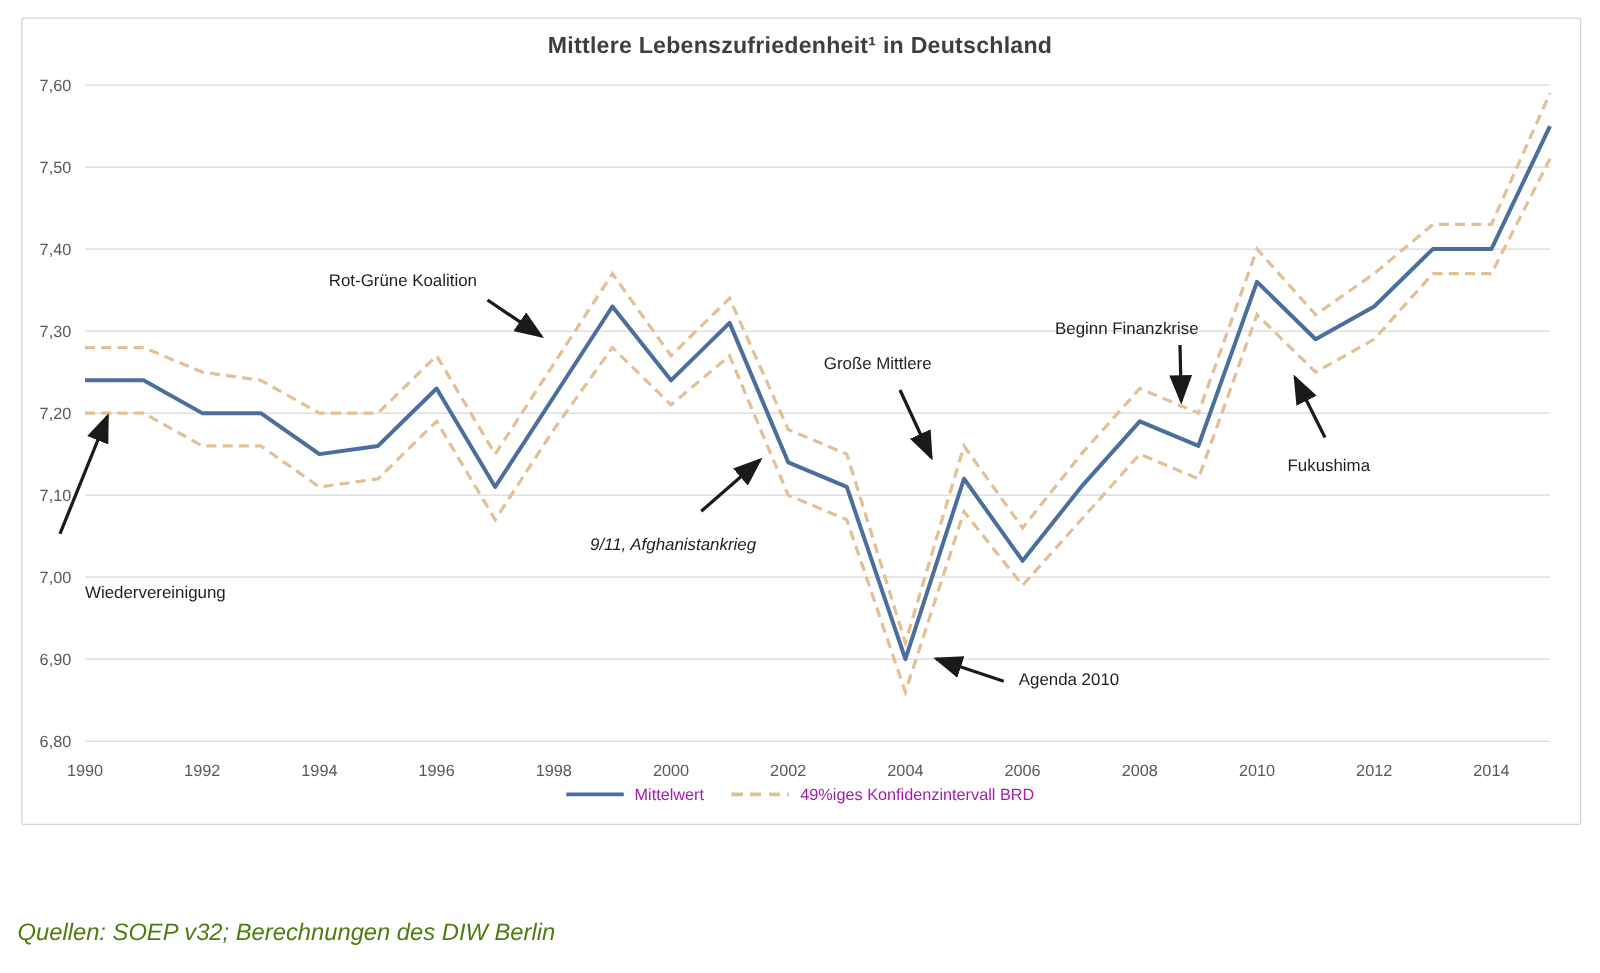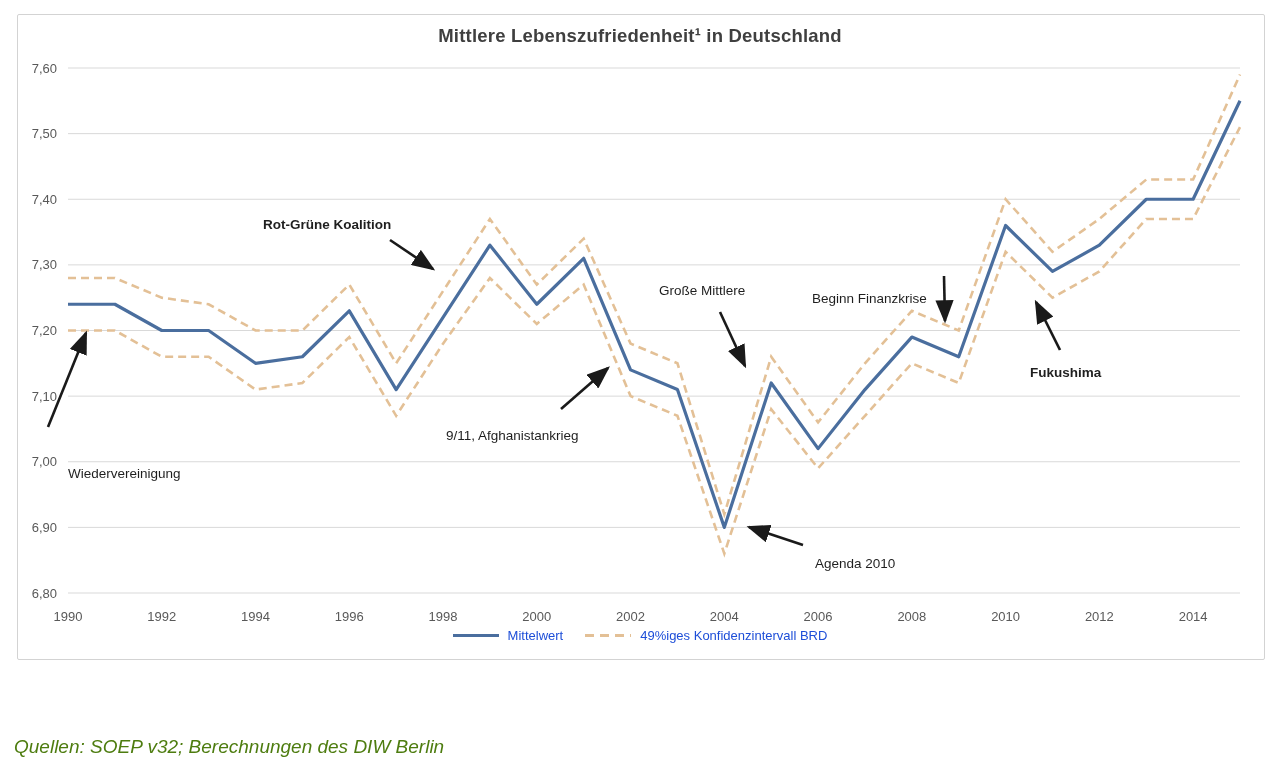--- a/index.html
+++ b/index.html
@@ -6,21 +6,21 @@
   .page{position:relative;width:1280px;height:778px;background:#ffffff;overflow:hidden;
         font-family:"Liberation Sans",sans-serif;}
   .chart-frame{position:absolute;left:17px;top:14px;width:1248px;height:646px;
         border:1px solid #d3d3d3;border-radius:2px;background:#ffffff;box-sizing:border-box;}
   .chart-title{position:absolute;left:0;top:25px;width:1280px;text-align:center;
         font-size:18.5px;font-weight:bold;color:#3f3f3f;letter-spacing:.2px;}
   #chart-svg{position:absolute;left:0;top:0;width:1280px;height:680px;}
   #chart-svg text{font-family:"Liberation Sans",sans-serif;}
   .annotation{position:absolute;font-size:13.5px;color:#1f1f1f;white-space:nowrap;}
   .legend{position:absolute;left:0;top:628px;width:1280px;display:flex;justify-content:center;
-        align-items:flex-start;gap:22px;font-size:13px;color:#1d4ed8;}
+        align-items:flex-start;gap:22px;font-size:13px;color:#a21caf;}
   .legend-item{display:flex;align-items:center;gap:9px;}
   .sample-solid{display:inline-block;width:46px;height:3px;background:var(--mean,#4a6e9e);}
   .sample-dashed{display:inline-block;width:46px;height:3px;
         background:repeating-linear-gradient(90deg,var(--band,#e3c096) 0 9px,transparent 9px 15px);}
   .footnote{position:absolute;left:14px;top:697px;font-family:"Liberation Serif",serif;
         font-size:21px;color:#000000;}
   .source{position:absolute;left:14px;top:736px;font-style:italic;font-size:19px;color:#4d7c0f;}
 </style>
 </head>
 <body>
@@ -73,26 +73,26 @@
       <line x1="390" y1="240" x2="433" y2="269" stroke="#1a1a1a" stroke-width="2.6" marker-end="url(#arrowhead)"></line>
       <line x1="561" y1="409" x2="608" y2="368" stroke="#1a1a1a" stroke-width="2.6" marker-end="url(#arrowhead)"></line>
       <line x1="720" y1="312" x2="745" y2="366" stroke="#1a1a1a" stroke-width="2.6" marker-end="url(#arrowhead)"></line>
       <line x1="803" y1="545" x2="749" y2="527" stroke="#1a1a1a" stroke-width="2.6" marker-end="url(#arrowhead)"></line>
       <line x1="944" y1="276" x2="945" y2="321" stroke="#1a1a1a" stroke-width="2.6" marker-end="url(#arrowhead)"></line>
       <line x1="1060" y1="350" x2="1036" y2="302" stroke="#1a1a1a" stroke-width="2.6" marker-end="url(#arrowhead)"></line>
     </svg>
 
   <div id="annotations">
       <div class="annotation" style="left: 68px; top: 418px; margin-top: 48px;">Wiedervereinigung</div>
-      <div class="annotation" style="left: 263px; top: 217px; font-weight: bold;">Rot-Grüne Koalition</div>
-      <div class="annotation" style="left: 446px; top: 428px;">9/11, Afghanistankrieg</div>
+      <div class="annotation" style="left: 263px; top: 217px;">Rot-Grüne Koalition</div>
+      <div class="annotation" style="left: 472px; top: 428px; font-style: italic;">9/11, Afghanistankrieg</div>
       <div class="annotation" style="left: 659px; top: 283px;">Große Mittlere</div>
-      <div class="annotation" style="left: 815px; top: 536px; margin-top: 20px;">Agenda 2010</div>
-      <div class="annotation" style="left: 812px; top: 255px; margin-top: 36px;">Beginn Finanzkrise</div>
-      <div class="annotation" style="left: 1030px; top: 365px; font-weight: bold;">Fukushima</div>
+      <div class="annotation" style="left: 815px; top: 536px;">Agenda 2010</div>
+      <div class="annotation" style="left: 844px; top: 255px;">Beginn Finanzkrise</div>
+      <div class="annotation" style="left: 1030px; top: 365px;">Fukushima</div>
     </div>
 
   <div class="legend">
     <div class="legend-item">
       <span class="sample-solid"></span>
       <span>Mittelwert</span>
     </div>
     <div class="legend-item">
       <span class="sample-dashed"></span>
       <span>49%iges Konfidenzintervall BRD</span>

